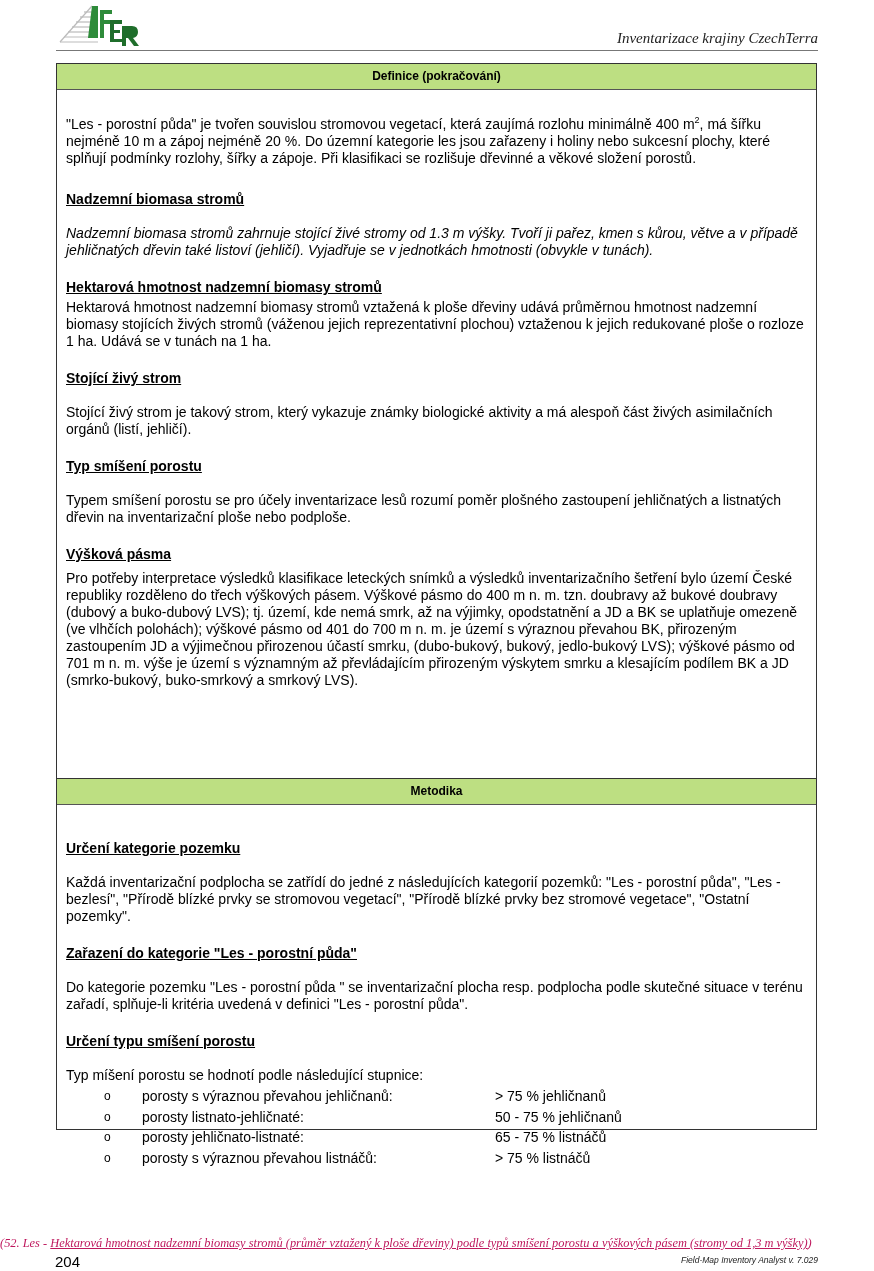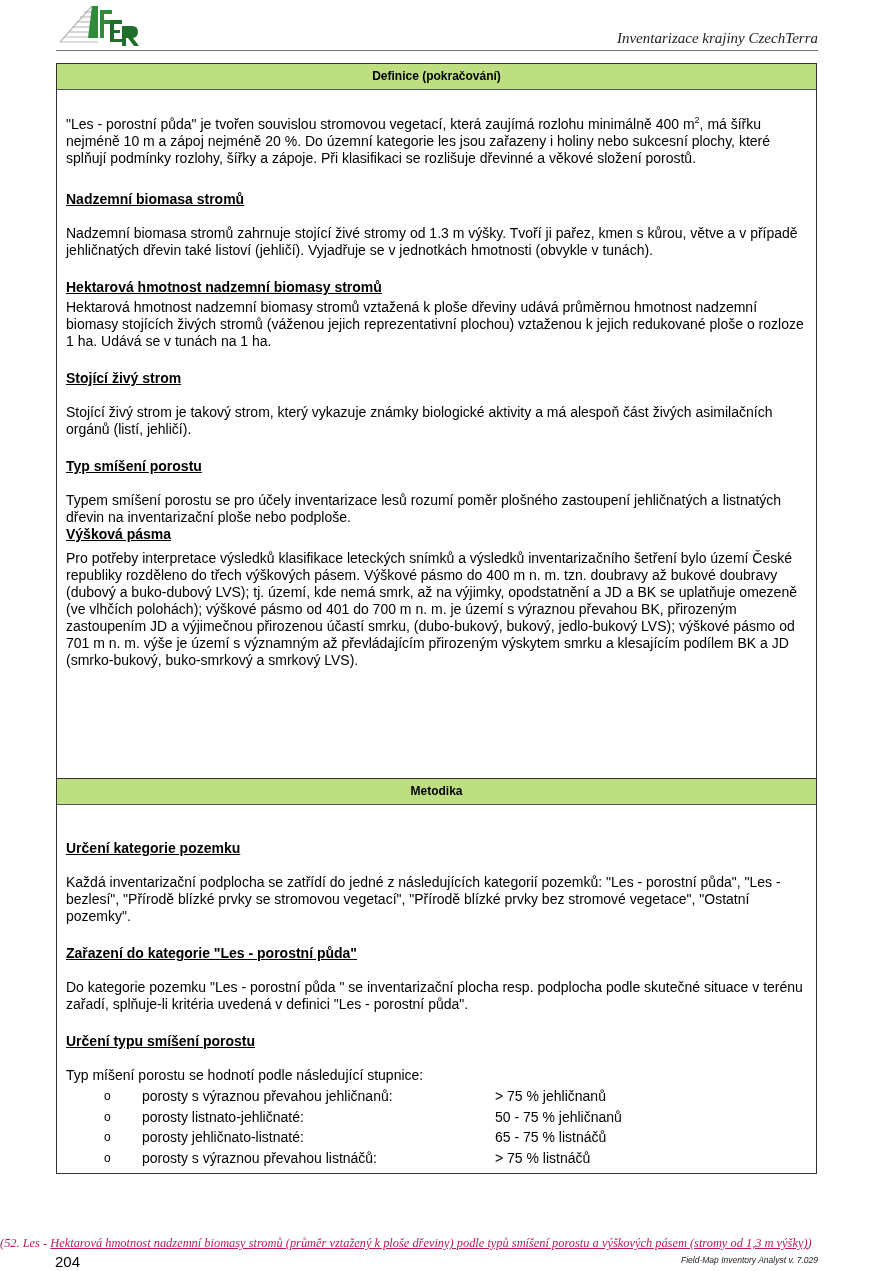--- a/index.html
+++ b/index.html
@@ -56,37 +56,37 @@
 </div>
 <div class="header-title">Inventarizace krajiny CzechTerra</div>
 <div class="header-rule"></div>
 
 <div class="box" style="top:63px; height:820px;">
   <div class="box-head">Definice (pokračování)</div>
   <div class="box-body">
     <p class="p" style="margin-top:26px;"><span>"Les - porostní půda" je tvořen souvislou stromovou vegetací, která zaujímá rozlohu minimálně 400 m</span><sup>2</sup><span>, má šířku nejméně 10 m a zápoj nejméně 20 %. Do územní kategorie les jsou zařazeny i holiny nebo sukcesní plochy, které splňují podmínky rozlohy, šířky a zápoje. Při klasifikaci se rozlišuje dřevinné a věkové složení porostů.</span></p>
 
     <p class="h" style="margin-top:24px;">Nadzemní biomasa stromů</p>
-    <p class="p" style="margin-top:17px;">Nadzemní biomasa stromů zahrnuje stojící živé stromy od 1.3 m výšky. Tvoří ji pařez, kmen s kůrou, větve a v případě jehličnatých dřevin také listoví (jehličí). Vyjadřuje se v jednotkách hmotnosti (obvykle v tunách).</p>
+    <p class="p" style="margin-top:17px;font-style:italic;">Nadzemní biomasa stromů zahrnuje stojící živé stromy od 1.3 m výšky. Tvoří ji pařez, kmen s kůrou, větve a v případě jehličnatých dřevin také listoví (jehličí). Vyjadřuje se v jednotkách hmotnosti (obvykle v tunách).</p>
 
     <p class="h" style="margin-top:20px;">Hektarová hmotnost nadzemní biomasy stromů</p>
     <p class="p" style="margin-top:3px;">Hektarová hmotnost nadzemní biomasy stromů vztažená k ploše dřeviny udává průměrnou hmotnost nadzemní biomasy stojících živých stromů (váženou jejich reprezentativní plochou) vztaženou k jejich redukované ploše o rozloze 1 ha. Udává se v tunách na 1 ha.</p>
 
     <p class="h" style="margin-top:20px;">Stojící živý strom</p>
     <p class="p" style="margin-top:17px;">Stojící živý strom je takový strom, který vykazuje známky biologické aktivity a má alespoň část živých asimilačních orgánů (listí, jehličí).</p>
 
     <p class="h" style="margin-top:20px;">Typ smíšení porostu</p>
     <p class="p" style="margin-top:17px;">Typem smíšení porostu se pro účely inventarizace lesů rozumí poměr plošného zastoupení jehličnatých a listnatých dřevin na inventarizační ploše nebo podploše.</p>
 
-    <p class="h" style="">Výšková pásma</p>
+    <p class="h" style="margin-top:20px;">Výšková pásma</p>
     <p class="p" style="margin-top:7px;">Pro potřeby interpretace výsledků klasifikace leteckých snímků a výsledků inventarizačního šetření bylo území České republiky rozděleno do třech výškových pásem. Výškové pásmo do 400 m n. m. tzn. doubravy až bukové doubravy  (dubový a buko-dubový LVS); tj. území, kde nemá smrk, až na výjimky, opodstatnění a JD a BK se uplatňuje omezeně (ve vlhčích polohách); výškové pásmo od 401 do 700 m n. m. je území s výraznou převahou BK, přirozeným zastoupením JD a výjimečnou přirozenou účastí smrku, (dubo-bukový, bukový, jedlo-bukový LVS); výškové pásmo od 701 m n. m. výše je území s významným až převládajícím přirozeným výskytem smrku a klesajícím podílem BK a JD (smrko-bukový, buko-smrkový a smrkový LVS).</p>
   </div>
 </div>
 
-<div class="box" style="top:778px; height:396px;">
+<div class="box" style="top:778px; height:352px;">
   <div class="box-head">Metodika</div>
   <div class="box-body">
     <p class="h" style="margin-top:35px;">Určení kategorie pozemku</p>
     <p class="p" style="margin-top:17px;">Každá inventarizační podplocha se zatřídí do jedné z následujících kategorií pozemků: "Les - porostní půda", "Les - bezlesí", "Přírodě blízké prvky se stromovou vegetací", "Přírodě blízké prvky bez stromové vegetace", "Ostatní pozemky".</p>
 
     <p class="h" style="margin-top:20px;">Zařazení do kategorie "Les - porostní půda"</p>
     <p class="p" style="margin-top:17px;">Do kategorie pozemku "Les - porostní půda " se inventarizační plocha resp. podplocha podle skutečné situace v terénu zařadí, splňuje-li kritéria uvedená v definici "Les - porostní půda".</p>
 
     <p class="h" style="margin-top:20px;">Určení typu smíšení porostu</p>
     <p class="p" style="margin-top:17px;">Typ míšení porostu se hodnotí podle následující stupnice:</p>

